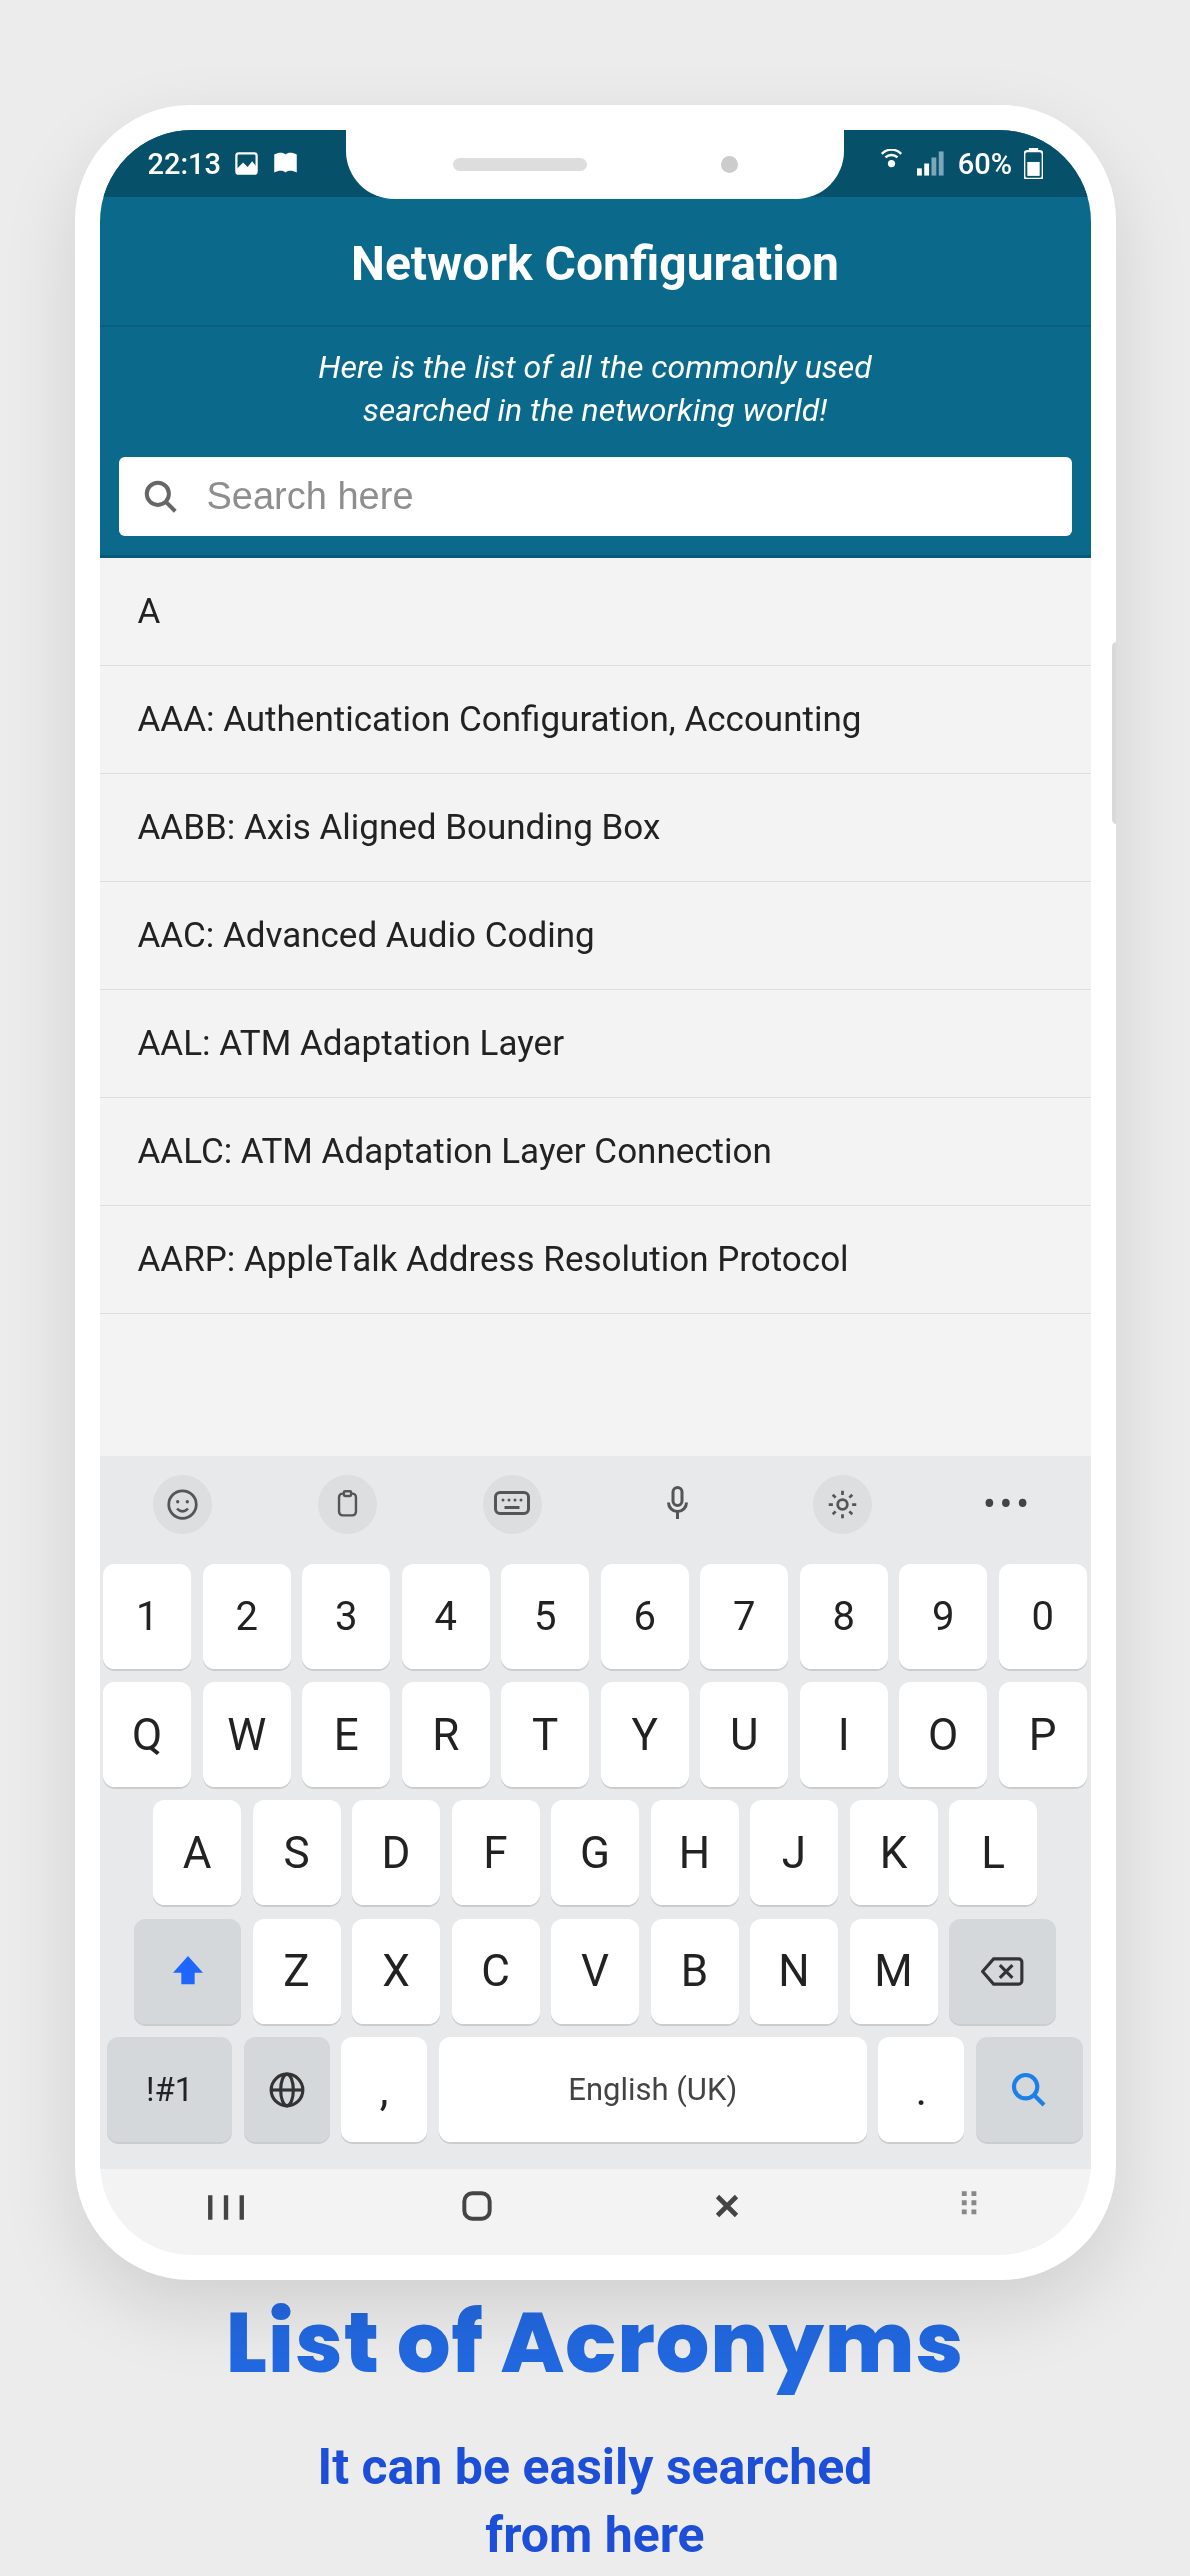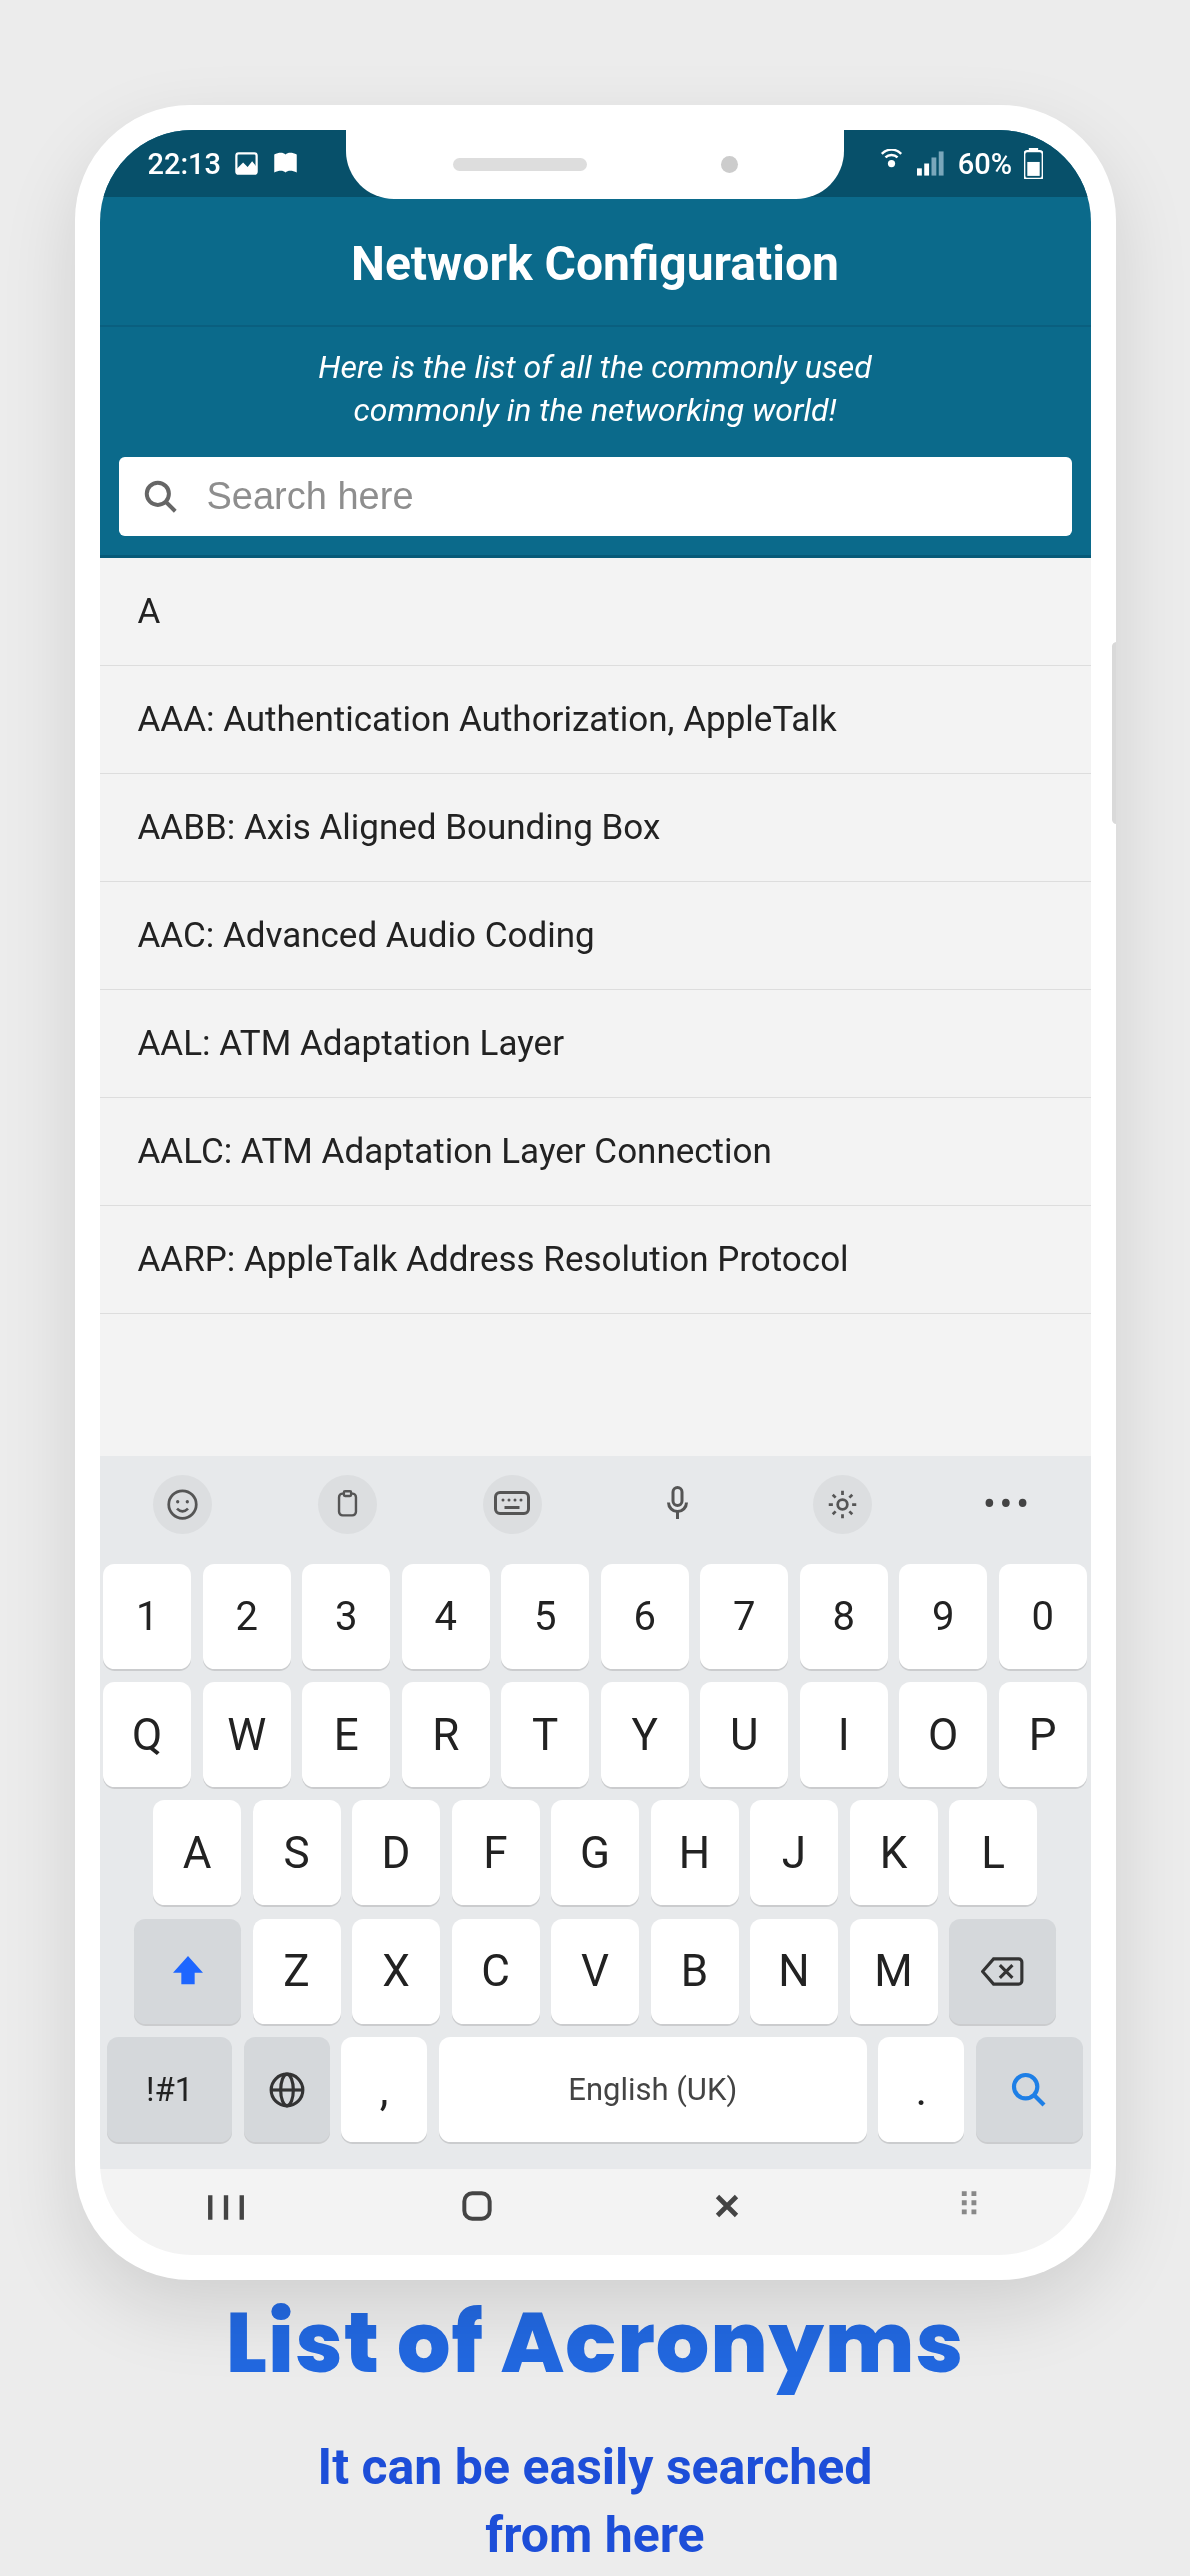--- a/index.html
+++ b/index.html
@@ -250,37 +250,37 @@
               <rect x="0" y="2" width="12" height="18" rx="2" fill="none" stroke="#fff" stroke-width="1.5"></rect>
               <rect x="2" y="9" width="8" height="9" fill="#fff"></rect>
             </svg>
         </div>
       </div>
 
       <div class="app-title">Network Configuration</div>
 
       <div class="subtitle-area">
         <div>Here is the list of all the commonly used</div>
-        <div>commonly in the networking world!</div>
+        <div>searched in the networking world!</div>
       </div>
 
       <div class="search-outer">
         <div class="search-box">
           <svg width="38" height="38" viewBox="0 0 24 24" fill="none" stroke="#666" stroke-width="2.5">
               <circle cx="10" cy="10" r="7"></circle>
               <line x1="15" y1="15" x2="21" y2="21"></line>
             </svg>
           <input type="text" autofocus="" placeholder="Search here" style="">
         </div>
       </div>
     </div>
 
     <div class="list" id="acronym-list">
         <div class="list-item section">A</div>
-        <div class="list-item">AAA: Authentication Authorization, AppleTalk</div>
+        <div class="list-item">AAA: Authentication Configuration, Accounting</div>
         <div class="list-item">AABB: Axis Aligned Bounding Box</div>
         <div class="list-item">AAC: Advanced Audio Coding</div>
         <div class="list-item">AAL: ATM Adaptation Layer</div>
         <div class="list-item">AALC: ATM Adaptation Layer Connection</div>
         <div class="list-item">AARP: AppleTalk Address Resolution Protocol</div>
       </div>
 
     <div class="keyboard">
       <div class="kb-toolbar">
         <div class="tb-btn">

